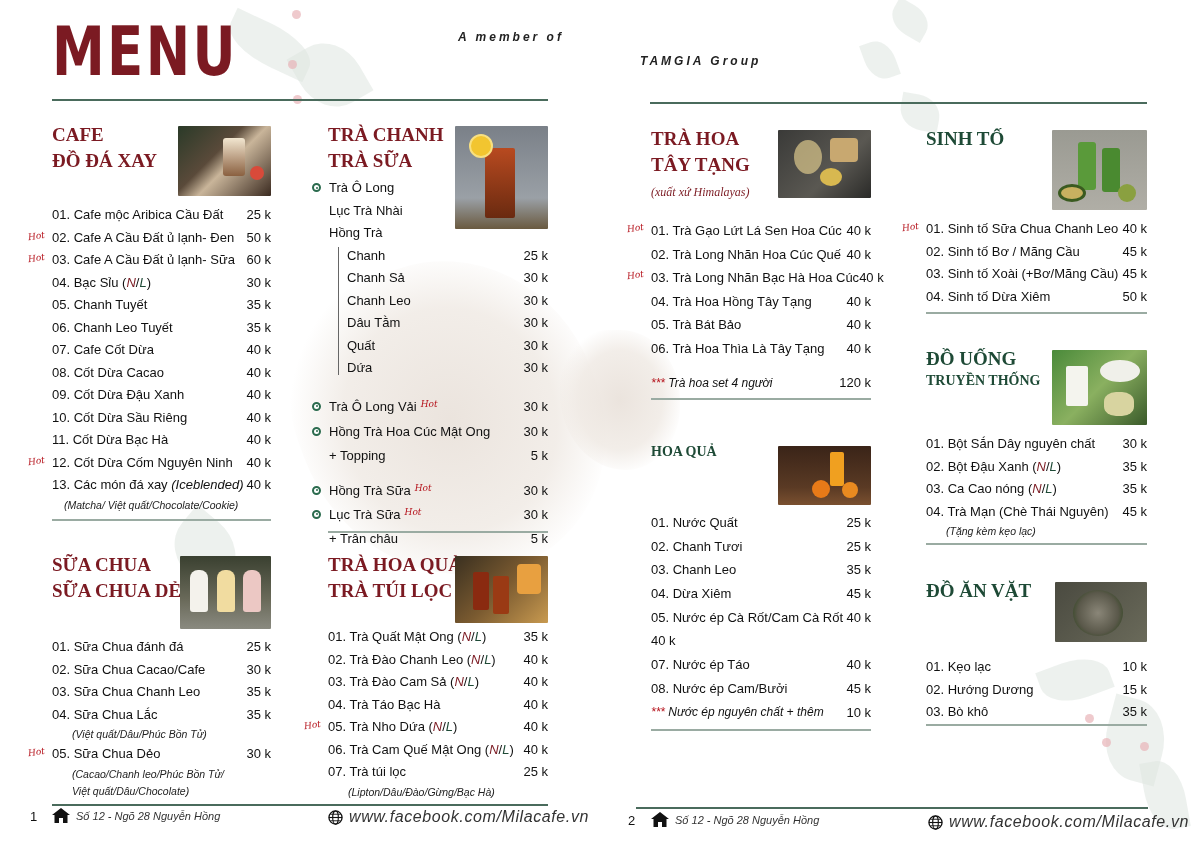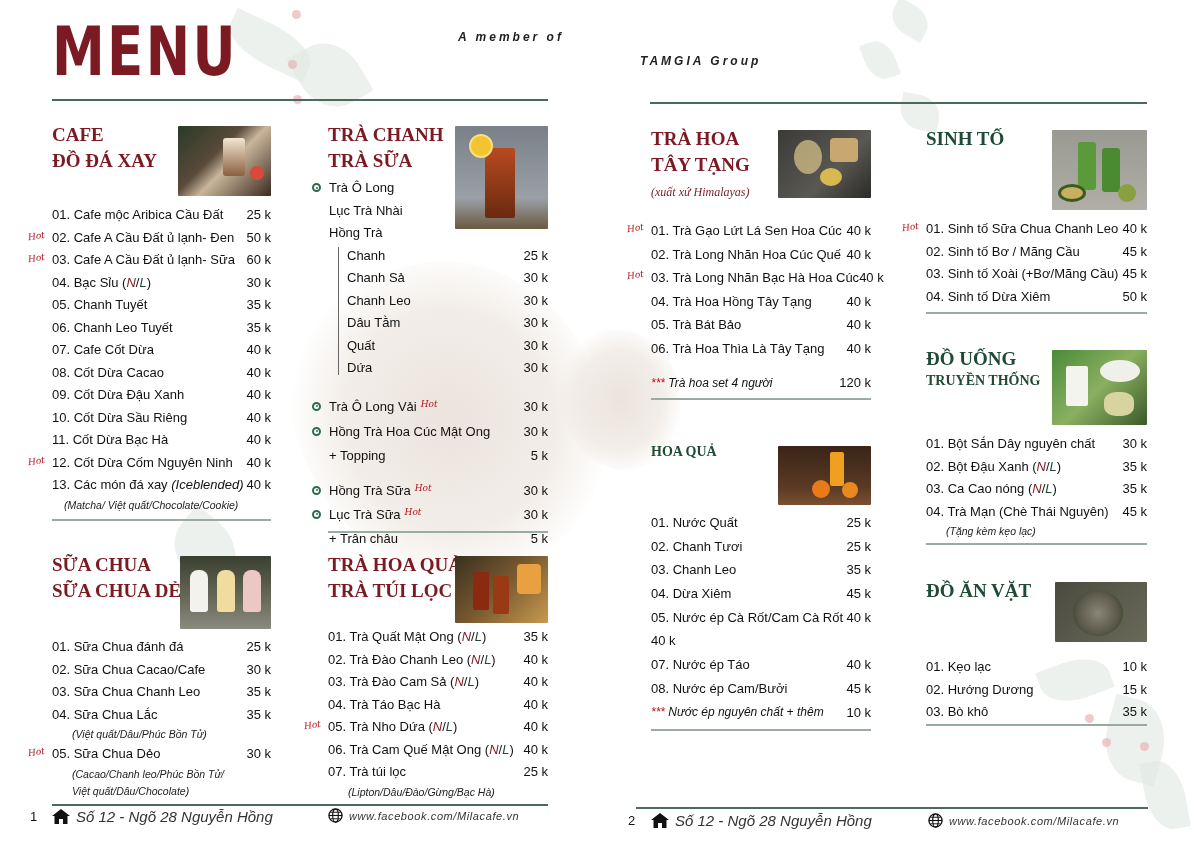--- a/index.html
+++ b/index.html
@@ -49,22 +49,22 @@
   .sec-rule { position: absolute; left: 0; right: 0; height: 2px; background: #9aaba2; }
 
   .bullet { display: inline-block; width: 9px; height: 9px; border-radius: 50%; border: 2px solid #2b6b4e; background: #fff; position: relative; margin-right: 8px; vertical-align: middle; top: -1px; }
   .bullet::after { content: ""; position: absolute; left: 1.5px; top: 1.5px; width: 2px; height: 2px; border-radius: 50%; background: #2b6b4e; }
   .sub-bar { position: absolute; left: 12px; width: 1px; background: #666; }
   .row.sub { padding-left: 20px; }
 
   
   .footer-rule { position: absolute; height: 2px; background: #4a6b5c; }
   .pg-num { position: absolute; font-size: 13px; color: #111; }
-  .addr { position: absolute; font-size: 15px; font-style: italic; color: #333; display: flex; align-items: center; gap: 6px; }
-  .web { position: absolute; font-size: 11px; font-style: italic; color: #333; display: flex; align-items: center; gap: 6px; letter-spacing: 0.6px; }
+  .addr { position: absolute; font-size: 11px; font-style: italic; color: #333; display: flex; align-items: center; gap: 6px; }
+  .web { position: absolute; font-size: 16px; font-style: italic; color: #333; display: flex; align-items: center; gap: 6px; letter-spacing: 0.6px; }
 </style>
 </head>
 <body>
 
 <div class="page page-left">
 
   <div class="leaf" style="left:225px;top:25px;width:90px;height:40px;transform:rotate(25deg);"></div>
   <div class="leaf" style="left:300px;top:40px;width:60px;height:70px;transform:rotate(-30deg);"></div>
   <div class="berry" style="left:292px;top:10px;"></div>
   <div class="berry" style="left:288px;top:60px;"></div>

